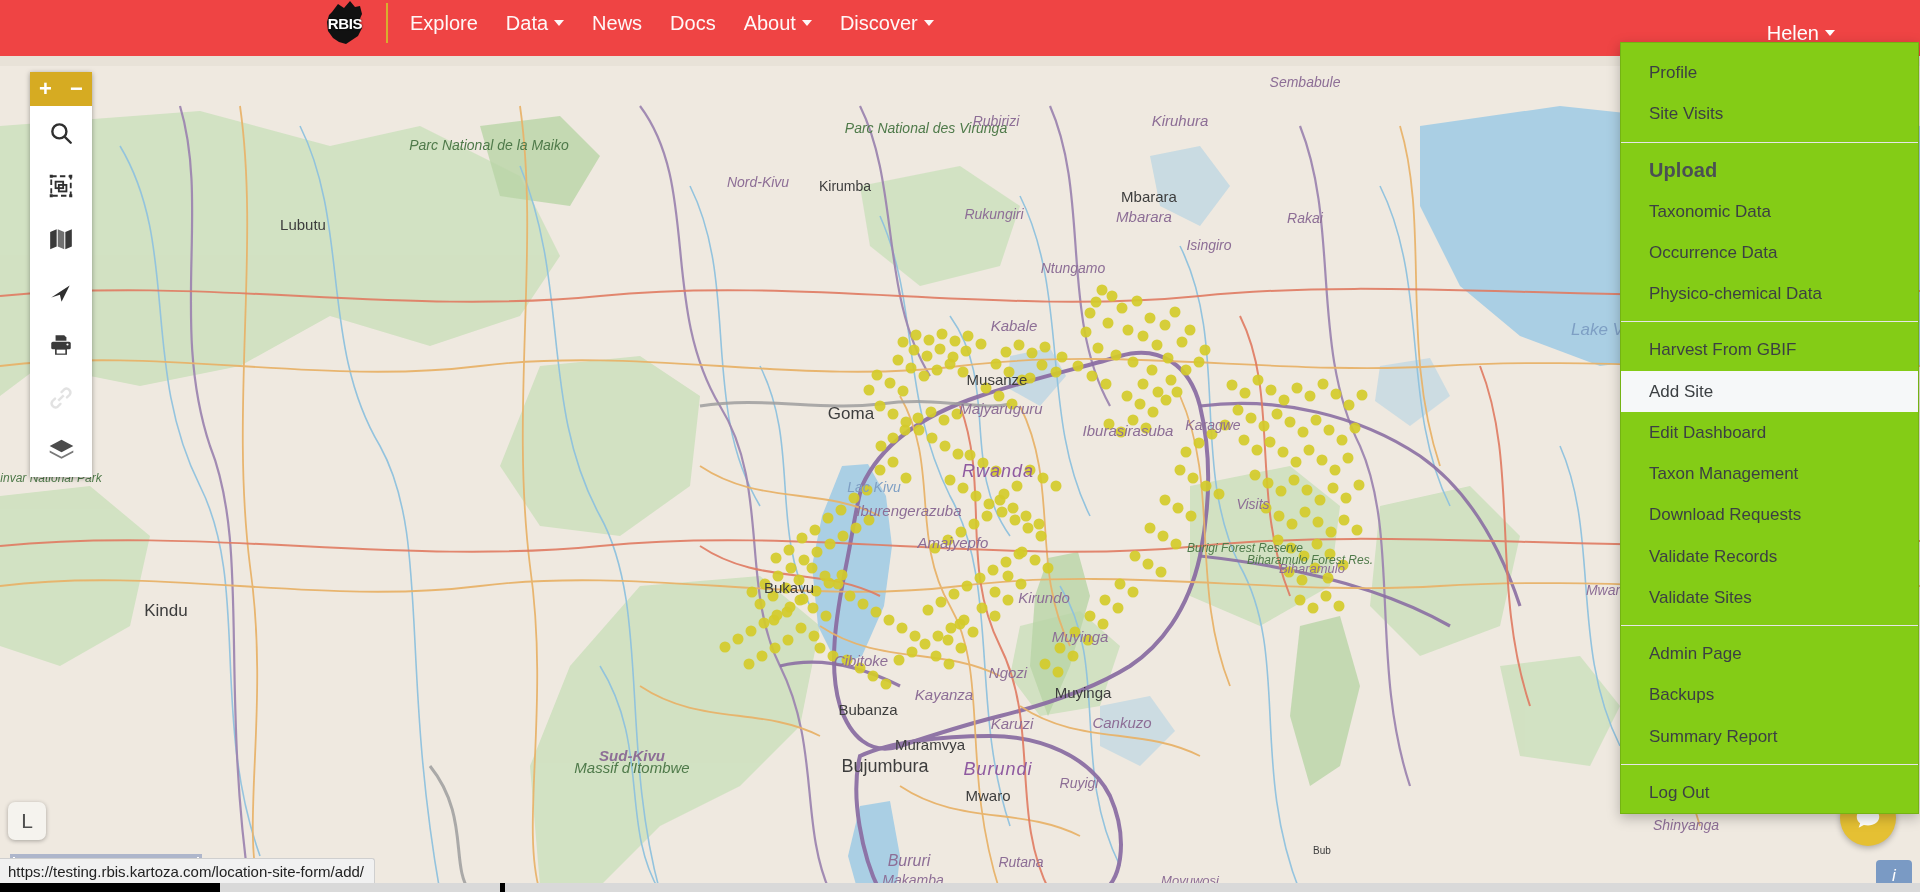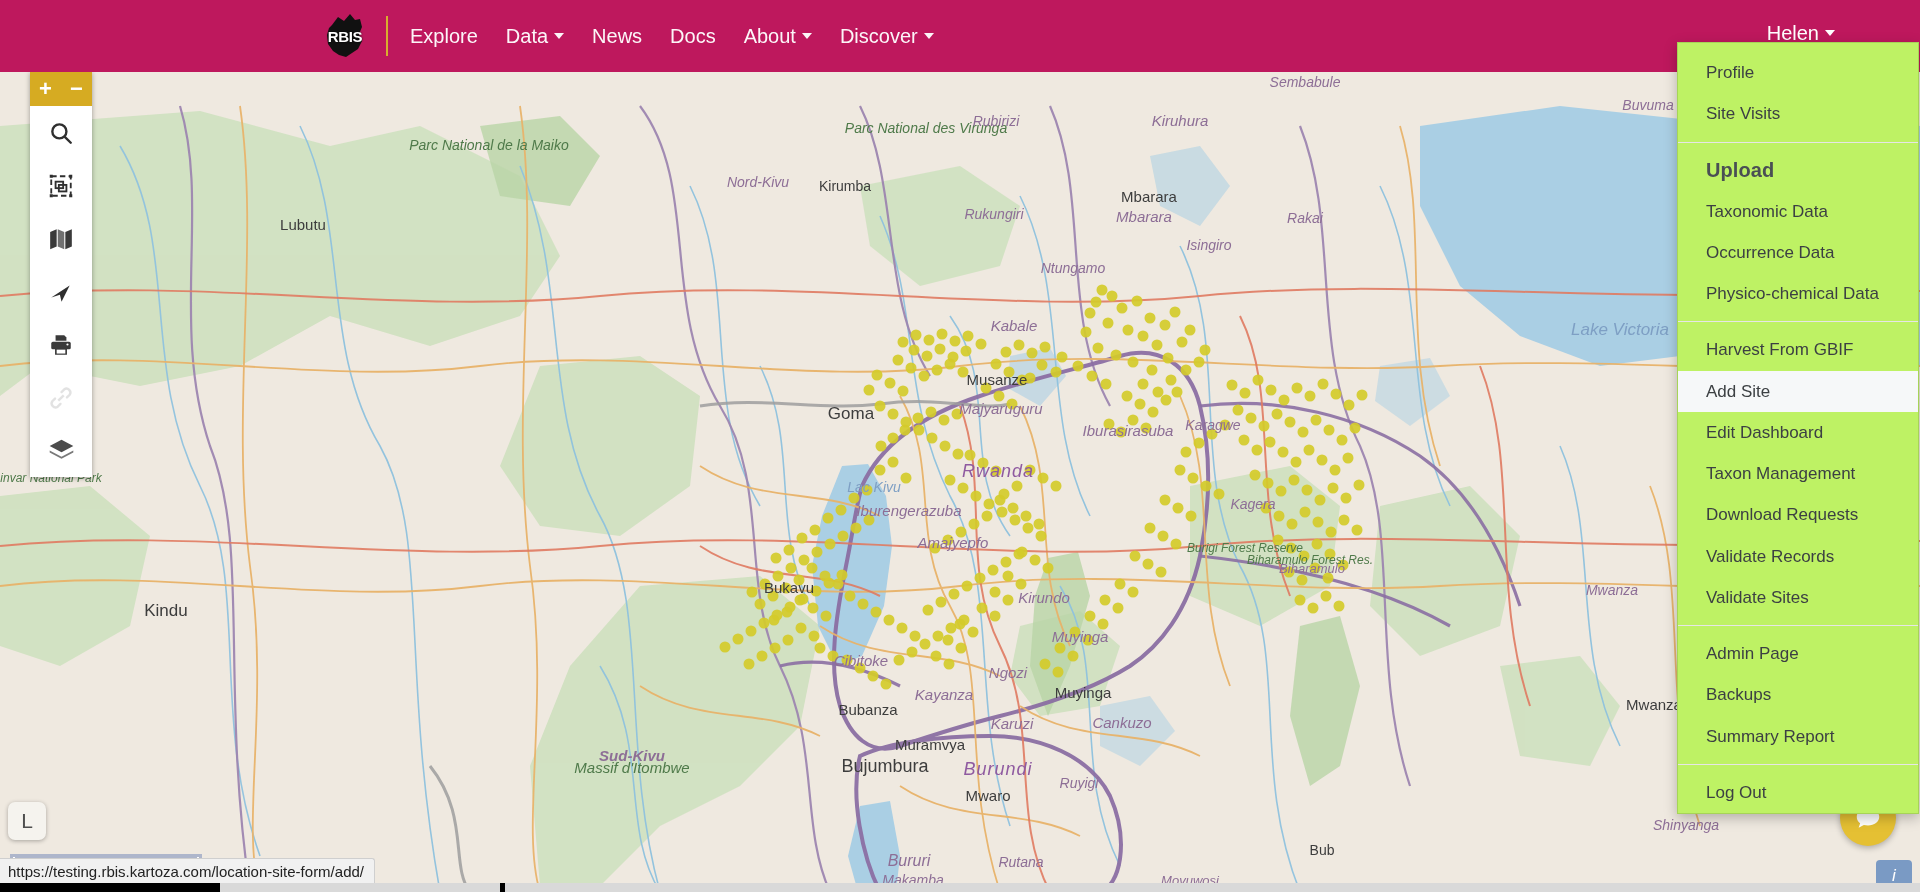--- a/index.html
+++ b/index.html
@@ -8,23 +8,23 @@
     width: 1920px; height: 892px;
     overflow: hidden;
     font-family: "Liberation Sans", sans-serif;
     background: #e8e2d8;
   }
   #app { position: relative; width: 1920px; height: 892px; overflow: hidden; }
 
   
   #navbar {
     position: absolute; top: 0; left: 0;
-    width: 1920px; height: 72px;
-    background: #be185d;
-    display: flex; align-items: center;
+    width: 1920px; height: 56px;
+    background: #ef4444;
+    display: flex; align-items: flex-end;
     z-index: 60;
   }
   #nav-inner {
     display: flex; align-items: center;
     margin-left: 322px;
     height: 66px;
   }
   #logo {
     position: relative;
     width: 46px; height: 50px;
@@ -117,22 +117,22 @@
     cursor: pointer;
     background: #fff;
   }
   .tool-btn svg { display: block; }
   .tool-btn.disabled { opacity: 0.22; cursor: default; }
 
   
   #user-dropdown {
     position: absolute;
     top: 42px; right: 1px;
-    width: 242px;
-    background: #bef264;
+    width: 299px;
+    background: #84cc16;
     box-shadow: 0 4px 12px rgba(0,0,0,0.25);
     border: 1px solid rgba(0,0,0,0.12);
     z-index: 70;
     padding: 9px 0 0 0;
     max-height: 850px;
   }
   .dd-item {
     padding: 10px 0 10px 28px;
     font-size: 17px;
     color: #3c4043;
@@ -677,21 +677,21 @@
         <div class="maplabel lbl-region" style="left: 1073px; top: 202px; font-size: 14px;">Ntungamo</div>
         <div class="maplabel lbl-region" style="left: 1014px; top: 259px; font-size: 15px;">Kabale</div>
         <div class="maplabel lbl-city" style="left: 997px; top: 313px; font-size: 15px;">Musanze</div>
         <div class="maplabel lbl-city" style="left: 851px; top: 348px; font-size: 17px;">Goma</div>
         <div class="maplabel lbl-region" style="left: 1001px; top: 342px; font-size: 15px;">Majyaruguru</div>
         <div class="maplabel lbl-region" style="left: 1128px; top: 364px; font-size: 15px;">Iburasirasuba</div>
         <div class="maplabel lbl-region" style="left: 1213px; top: 359px; font-size: 14px;">Karagwe</div>
         <div class="maplabel lbl-water" style="left: 874px; top: 421px; font-size: 14px;">Lac Kivu</div>
         <div class="maplabel lbl-country" style="left: 998px; top: 405px; font-size: 18px;">Rwanda</div>
         <div class="maplabel lbl-region" style="left: 909px; top: 444px; font-size: 15px;">Iburengerazuba</div>
-        <div class="maplabel lbl-region" style="left: 1253px; top: 438px; font-size: 14px;">Kagera</div>
+        <div class="maplabel lbl-region" style="left: 1253px; top: 438px; font-size: 14px;">Visits</div>
         <div class="maplabel lbl-park" style="left: 1245px; top: 482px; font-size: 12px;">Burigi Forest Reserve</div>
         <div class="maplabel lbl-park" style="left: 1310px; top: 494px; font-size: 12px;">Biharamulo Forest Res.</div>
         <div class="maplabel lbl-park" style="left: 38px; top: 412px; font-size: 12px;">Lochinvar National Park</div>
         <div class="maplabel lbl-region" style="left: 953px; top: 476px; font-size: 15px;">Amajyepfo</div>
         <div class="maplabel lbl-city" style="left: 789px; top: 521px; font-size: 15px;">Bukavu</div>
         <div class="maplabel lbl-region" style="left: 1044px; top: 531px; font-size: 15px;">Kirundo</div>
         <div class="maplabel lbl-region" style="left: 1312px; top: 502px; font-size: 13px;">Biharamulo</div>
         <div class="maplabel lbl-city" style="left: 166px; top: 545px; font-size: 17px; text-align: center;">Kindu</div>
         <div class="maplabel lbl-region" style="left: 861px; top: 594px; font-size: 15px;">Cibitoke</div>
         <div class="maplabel lbl-region" style="left: 1008px; top: 606px; font-size: 15px;">Ngozi</div>
@@ -709,21 +709,21 @@
         <div class="maplabel lbl-country" style="left: 998px; top: 703px; font-size: 18px;">Burundi</div>
         <div class="maplabel lbl-region" style="left: 1079px; top: 717px; font-size: 14px;">Ruyigi</div>
         <div class="maplabel lbl-park" style="left: 632px; top: 701px; font-size: 15px;">Massif d'Itombwe</div>
         <div class="maplabel lbl-city" style="left: 951px; top: 729px; font-size: 15px; margin-left: 37px;">Mwaro</div>
         <div class="maplabel lbl-city" style="left: 1654px; top: 638px; font-size: 15px;">Mwanza</div>
         <div class="maplabel lbl-region" style="left: 1686px; top: 759px; font-size: 14px;">Shinyanga</div>
         <div class="maplabel lbl-region" style="left: 1866px; top: 650px; font-size: 14px;">Simiyu</div>
         <div class="maplabel lbl-region" style="left: 909px; top: 795px; font-size: 16px;">Bururi</div>
         <div class="maplabel lbl-region" style="left: 1021px; top: 796px; font-size: 14px;">Rutana</div>
         <div class="maplabel lbl-region" style="left: 913px; top: 814px; font-size: 14px;">Makamba</div>
-        <div class="maplabel lbl-city" style="left: 1322px; top: 784px; font-size: 14px;">Bub</div>
+        <div class="maplabel lbl-city" style="left: 1322px; top: 784px; font-size: 10px;">Bub</div>
         <div class="maplabel lbl-region" style="left: 1190px; top: 814px; font-size: 13px;">Movuwosi</div>
         <div class="maplabel lbl-water" style="left: 1620px; top: 264px; font-size: 17px;">Lake Victoria</div>
       </div>
 
     <div id="map-toolbar">
       <div id="zoom-row">
         <div class="zoom-btn">+</div>
         <div class="zoom-btn">−</div>
       </div>
 

